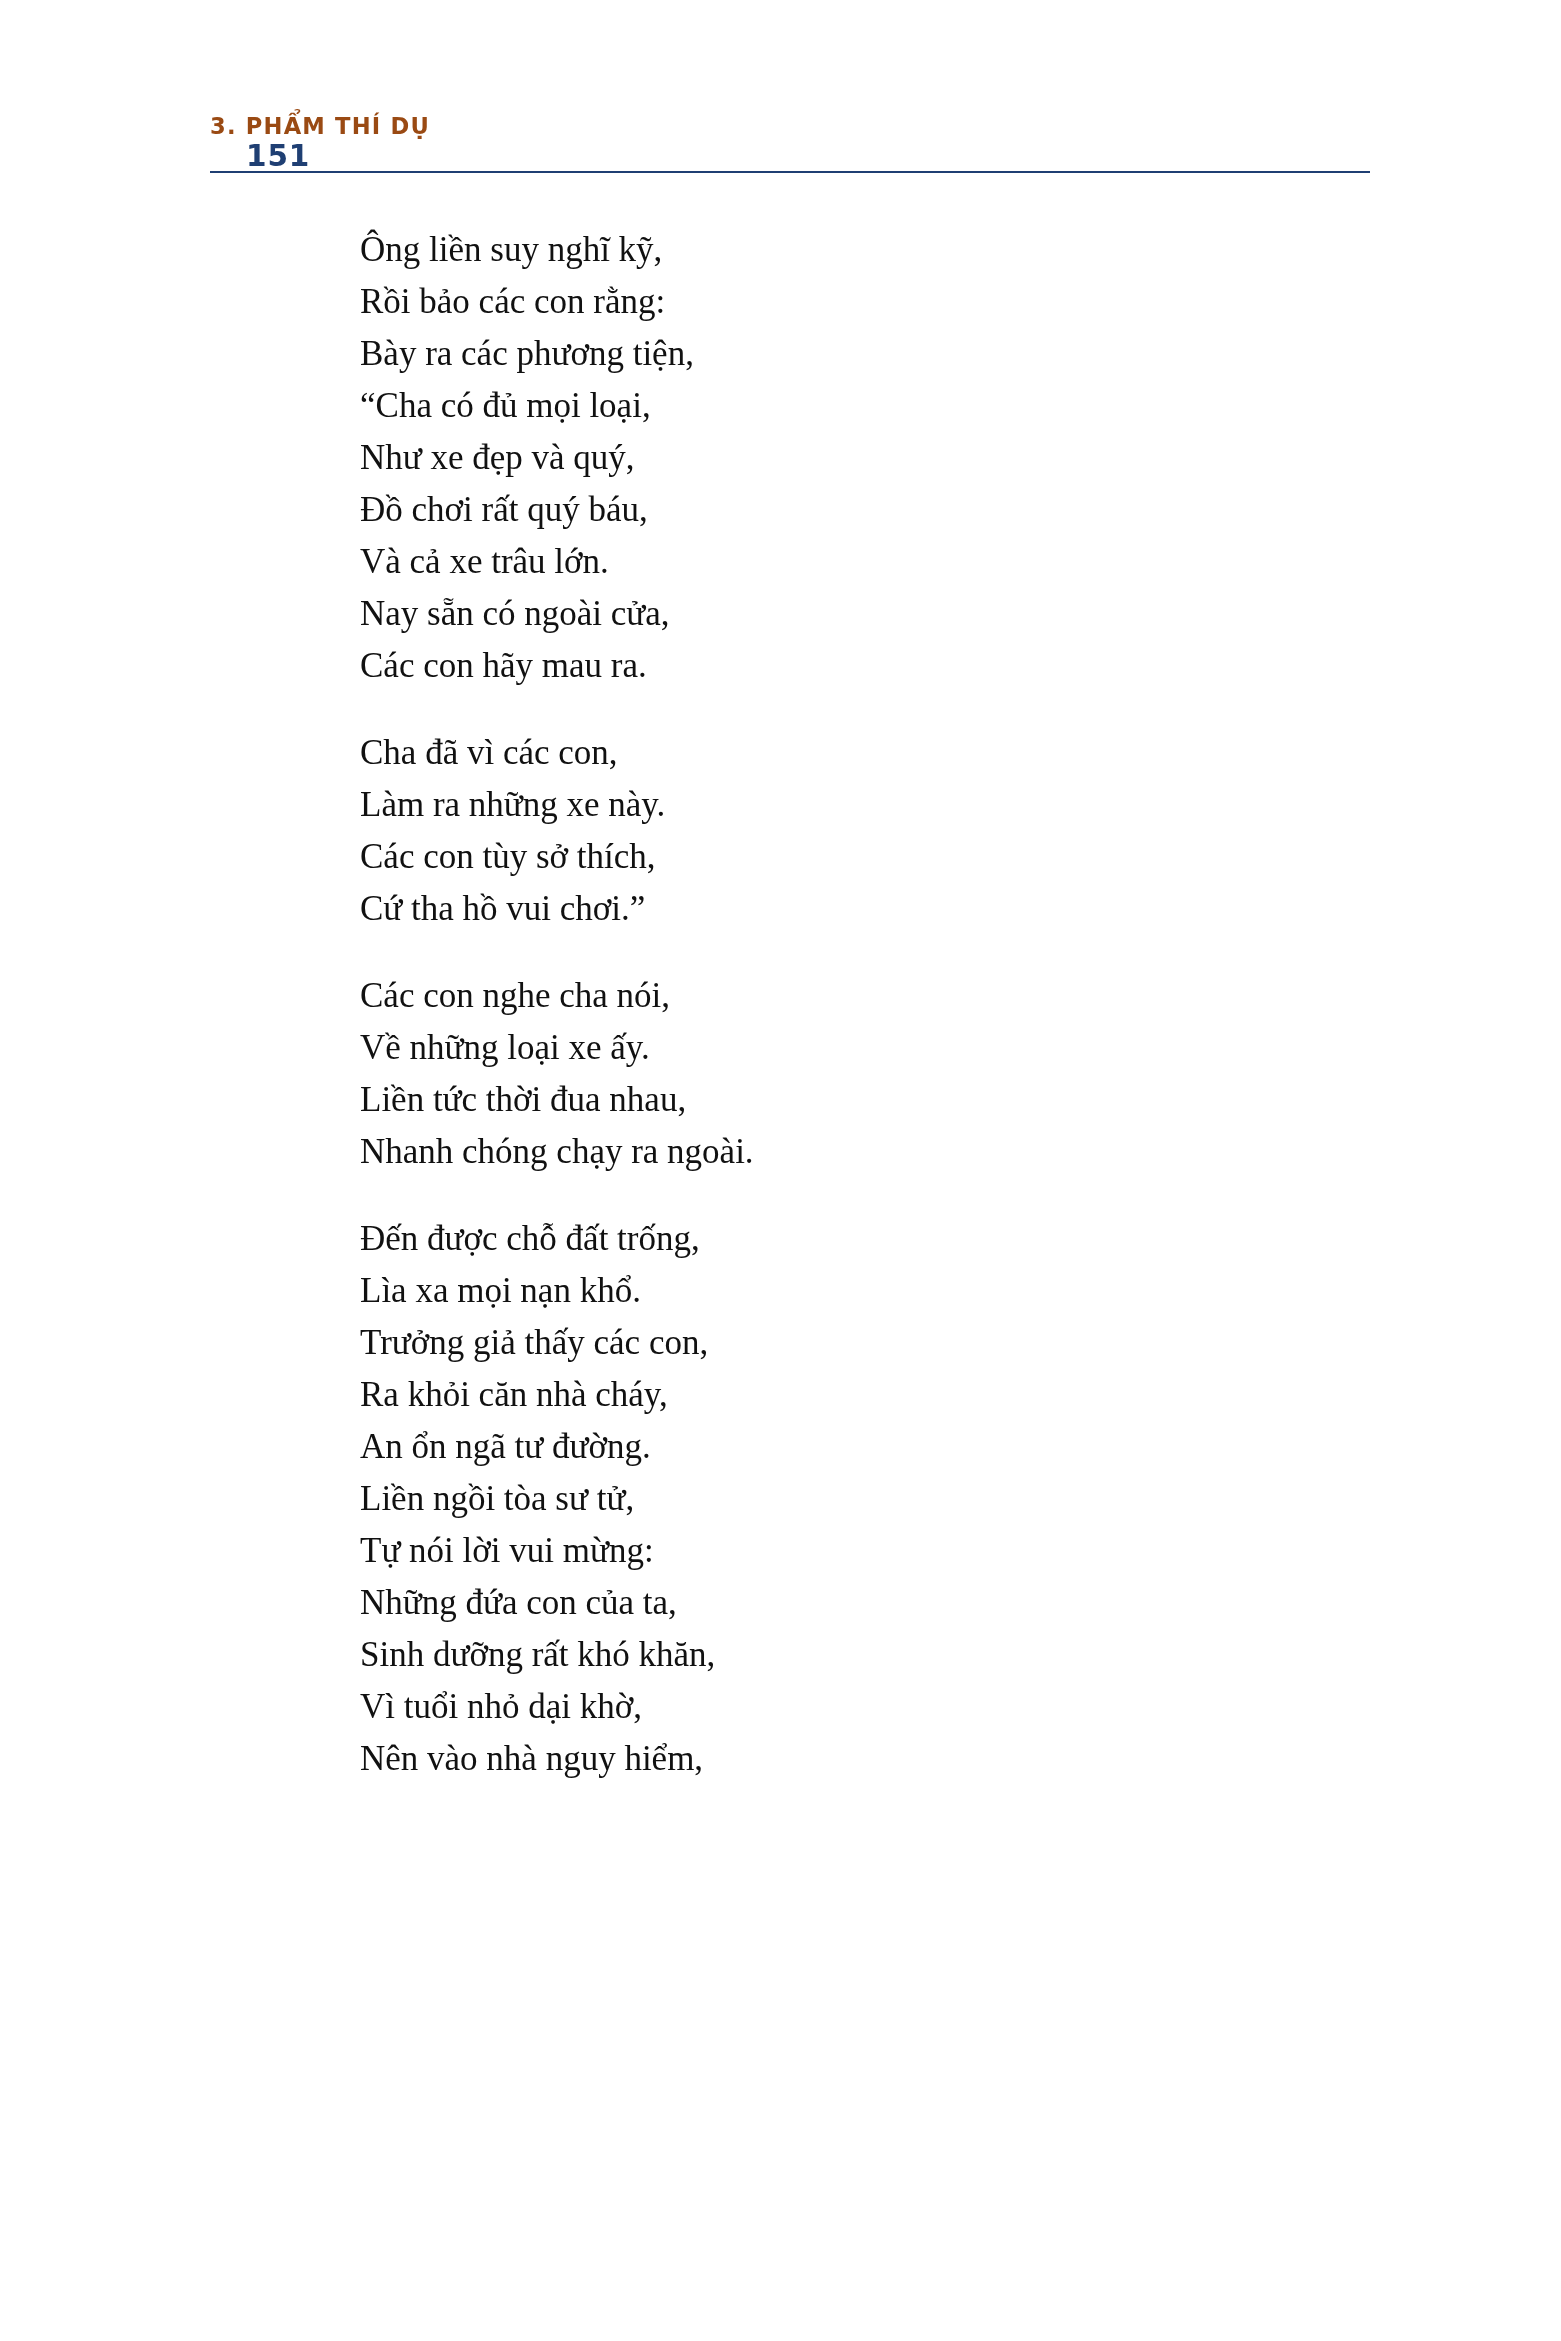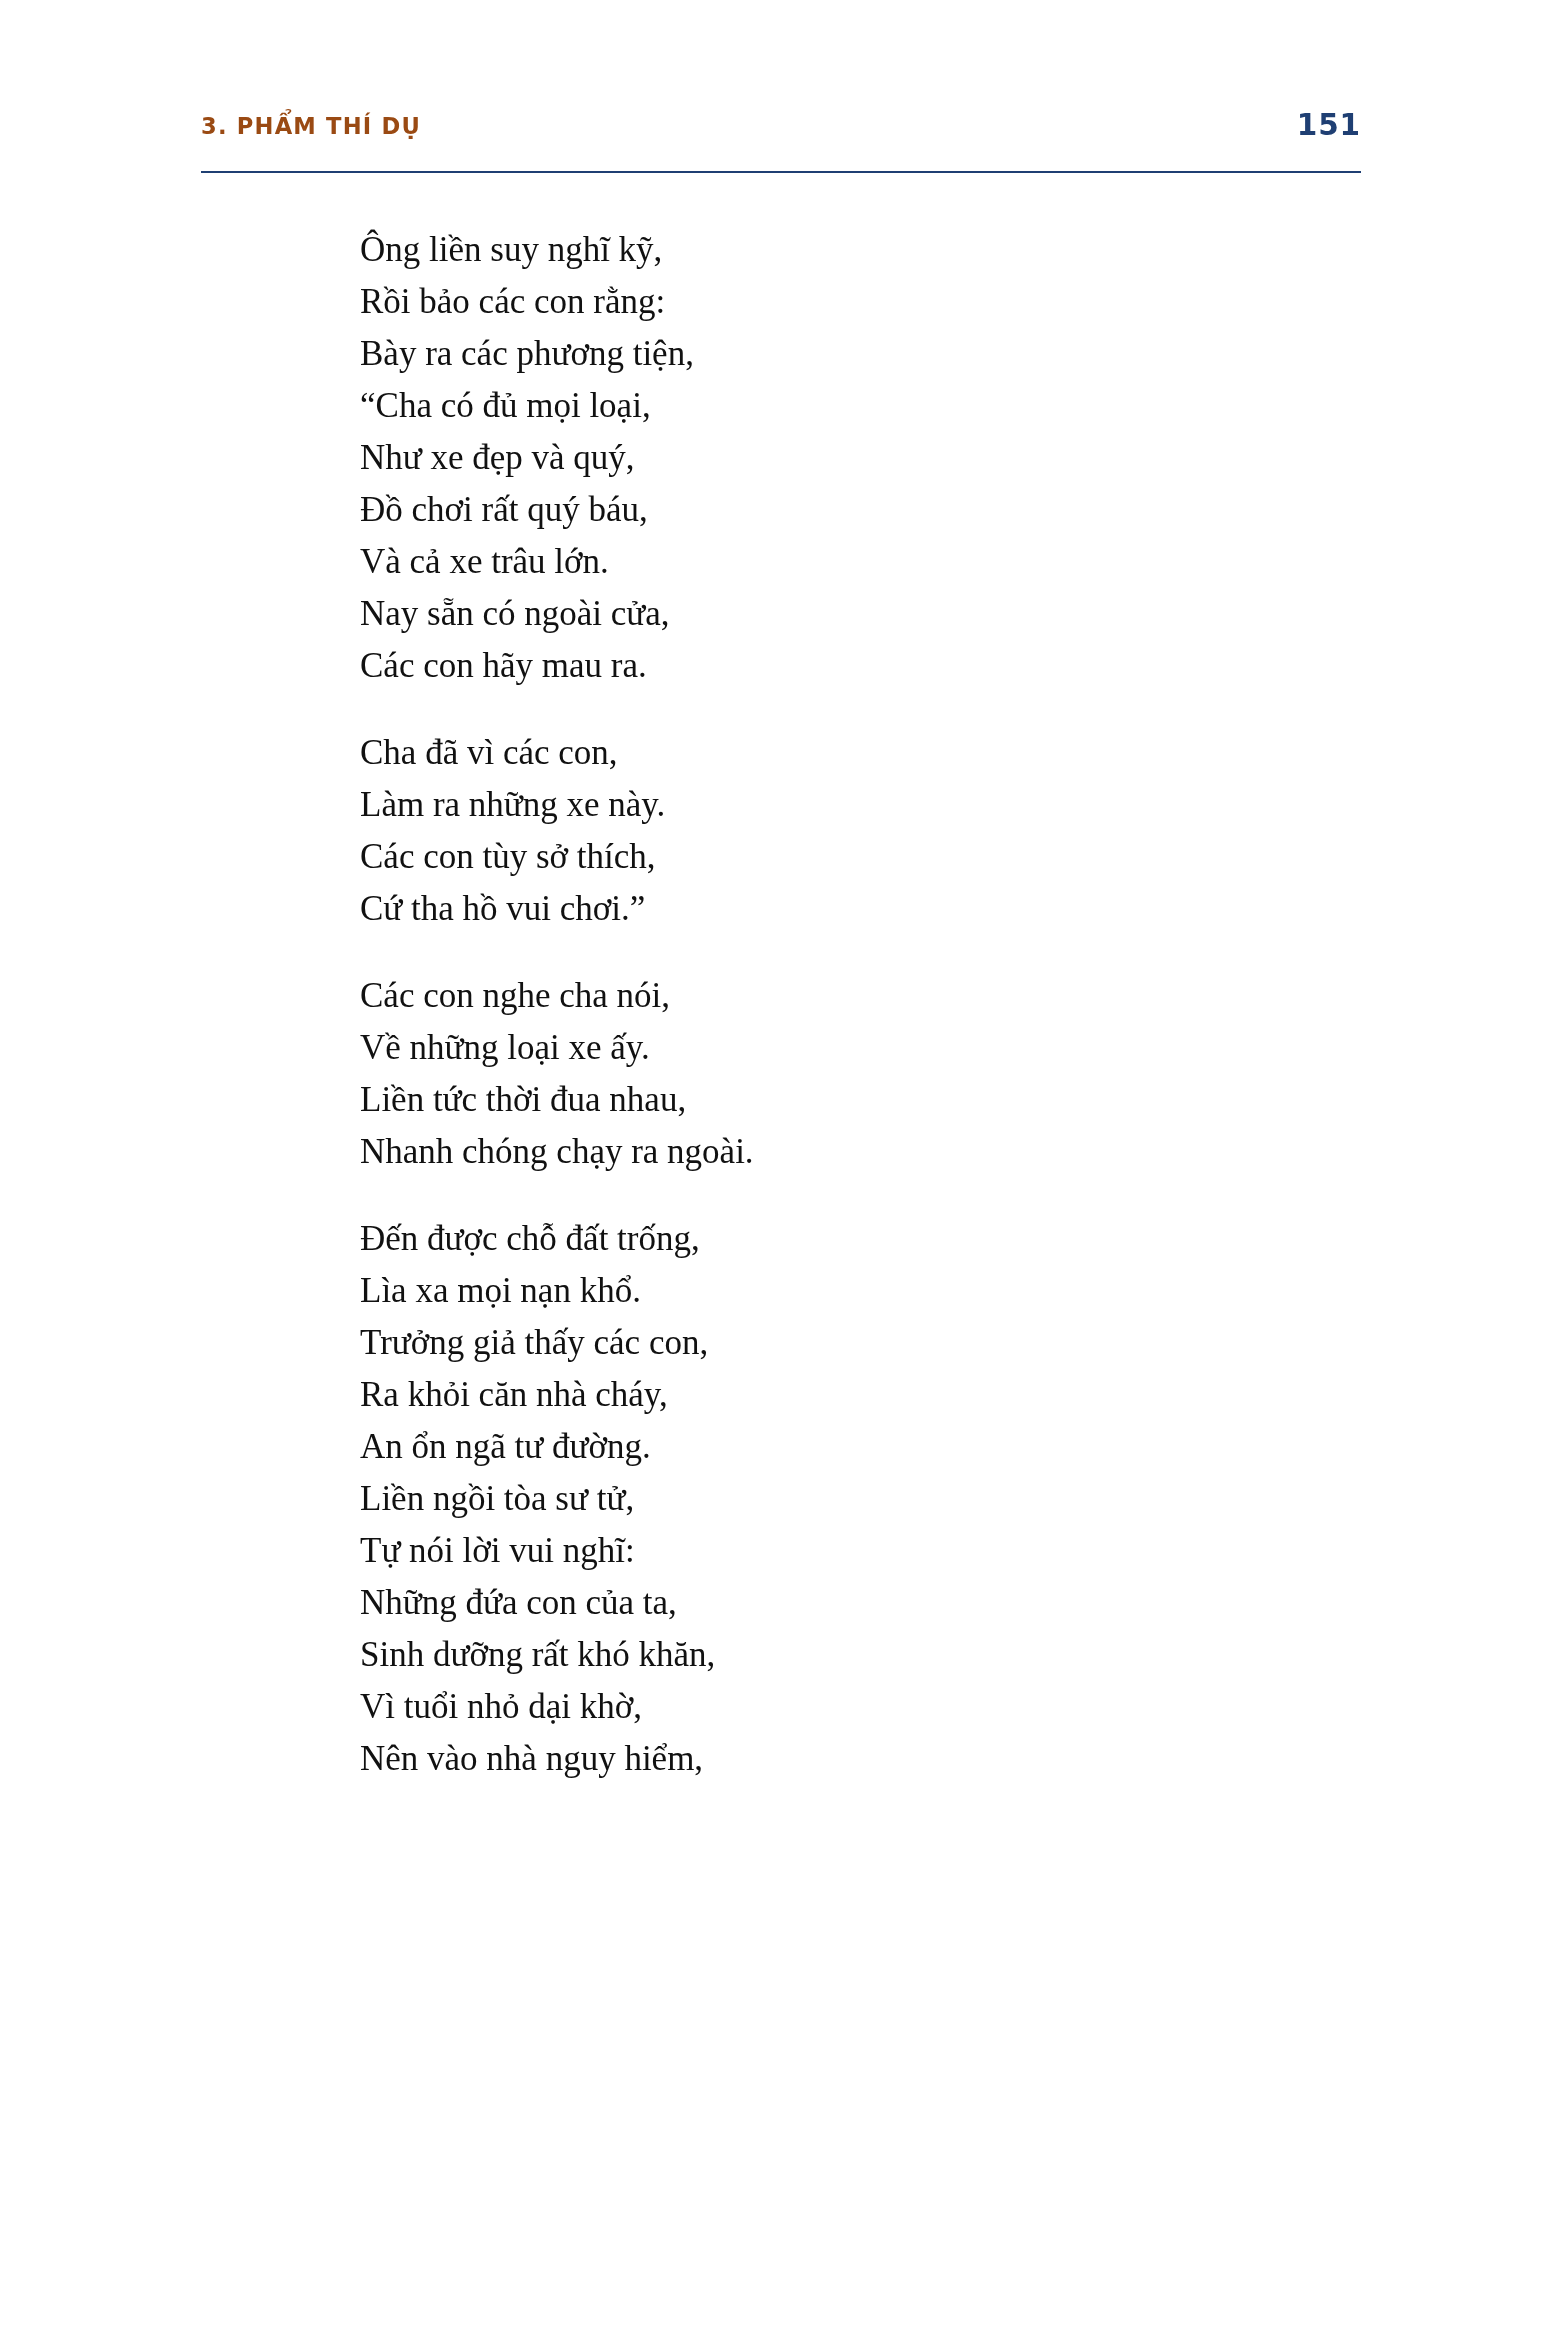--- a/index.html
+++ b/index.html
@@ -21,29 +21,30 @@
     top: 0;
     left: 0;
     width: 1561px;
     height: 2342px;
     box-sizing: border-box;
   }
 
   
   .header {
     position: absolute;
-    left: 201px;
+    left: 210px;
     top: 111px;
     width: 1160px;
     height: 62px;
     box-sizing: border-box;
     border-bottom: 2.6px solid #1f3f73;
     display: flex;
     align-items: flex-start;
     justify-content: space-between;
+    flex-direction: column;
   }
   .header-title {
     font-family: "DejaVu Sans", sans-serif;
     font-weight: bold;
     font-size: 22.6px;
     letter-spacing: 1.2px;
     color: #9a4a13;
     line-height: 1;
     padding-top: 3.5px;
   }
@@ -114,21 +115,21 @@
       <div class="verse-line">Nhanh chóng chạy ra ngoài.</div>
     </div>
 
     <div class="stanza">
       <div class="verse-line">Đến được chỗ đất trống,</div>
       <div class="verse-line">Lìa xa mọi nạn khổ.</div>
       <div class="verse-line">Trưởng giả thấy các con,</div>
       <div class="verse-line">Ra khỏi căn nhà cháy,</div>
       <div class="verse-line">An ổn ngã tư đường.</div>
       <div class="verse-line">Liền ngồi tòa sư tử,</div>
-      <div class="verse-line">Tự nói lời vui nghĩ:</div>
+      <div class="verse-line">Tự nói lời vui mừng:</div>
       <div class="verse-line">Những đứa con của ta,</div>
       <div class="verse-line">Sinh dưỡng rất khó khăn,</div>
       <div class="verse-line">Vì tuổi nhỏ dại khờ,</div>
       <div class="verse-line">Nên vào nhà nguy hiểm,</div>
     </div>
 
   </div>
 </div>
 
 

